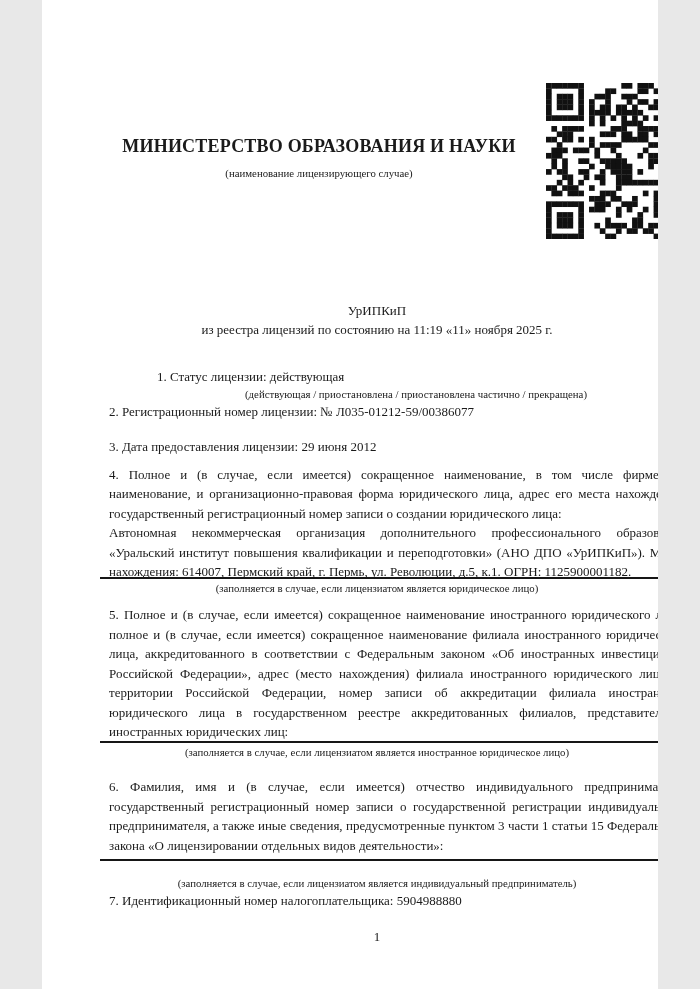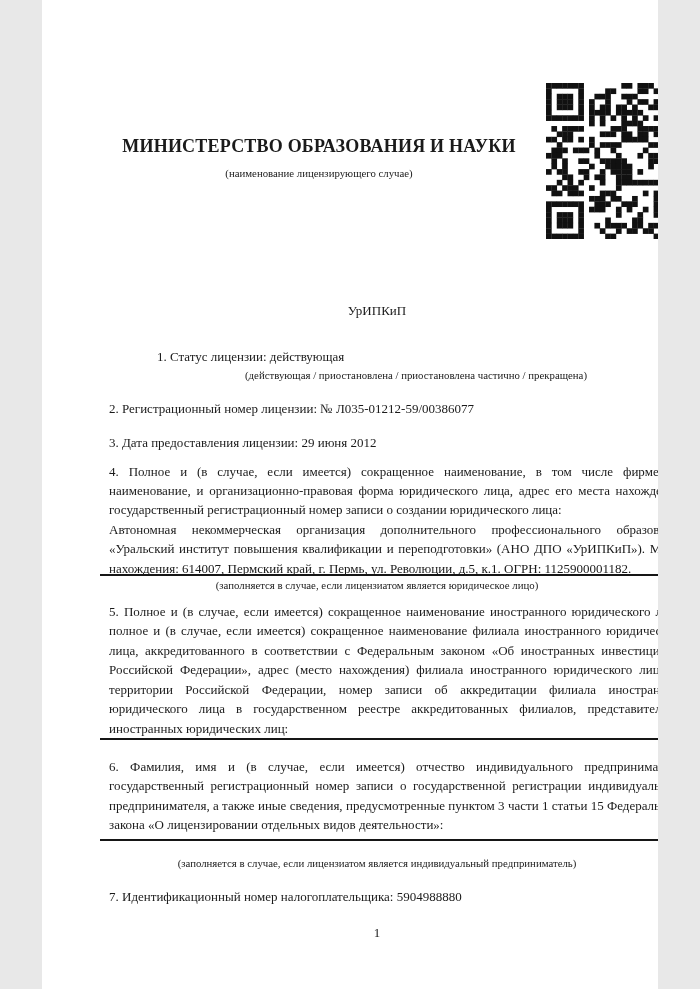--- a/index.html
+++ b/index.html
@@ -60,21 +60,21 @@
   }
   .field-caption.shift-right { padding-right: 0; padding-left: 38px; }
   .rule {
     border: none;
     border-top: 2px solid #161616;
     margin: 0 -1px 0 -9px;
     height: 0;
   }
   .mt27 { margin-top: 27px; margin-left: 48px; }
   .mt17 { margin-top: 17px; }
-  .mt16 { margin-top: 16px; }
+  .mt16 { }
   .mt15 { margin-top: 15px; }
   .mt9  { margin-top: 9px; }
   .mt4  { margin-top: 4px; }
   .mt3  { margin-top: 14px; }
   .mt1  { margin-top: 1px; }
   .mtn4 { margin-top: -4px; }
   .page-num { margin-top: 17px; }
 </style>
 </head>
 <body>
@@ -489,36 +489,38 @@
         <rect x="107.59" y="150.62" width="5.68" height="5.68"></rect>
         <rect x="129.10" y="150.62" width="5.68" height="5.68"></rect>
         <rect x="134.48" y="150.62" width="5.68" height="5.68"></rect>
         <rect x="150.62" y="150.62" width="5.68" height="5.68"></rect>
       </svg></div>
 
   <div class="content">
 
     <div class="doc-title centered">
       <div>УрИПКиП</div>
+      <div>из реестра лицензий по состоянию на 11:19 «11» ноября 2025 г.</div>
     </div>
 
     <div class="field mt27">1. Статус лицензии: действующая</div>
     <div class="field-caption shift-right">(действующая / приостановлена / приостановлена частично / прекращена)</div>
 
     <div class="field mt16">2. Регистрационный номер лицензии: № Л035-01212-59/00386077</div>
 
     <div class="field mt15">3. Дата предоставления лицензии: 29 июня 2012</div>
 
     <div class="field mt9">4. Полное и (в случае, если имеется) сокращенное наименование, в том числе фирменное наименование, и организационно-правовая форма юридического лица, адрес его места нахождения, государственный регистрационный номер записи о создании юридического лица:</div>
     <div class="field">Автономная некоммерческая организация дополнительного профессионального образования «Уральский институт повышения квалификации и переподготовки» (АНО ДПО «УрИПКиП»). Место нахождения: 614007, Пермский край, г. Пермь, ул. Революции, д.5, к.1. ОГРН: 1125900001182.</div>
     <hr class="rule mtn4">
     <div class="field-caption mt1">(заполняется в случае, если лицензиатом является юридическое лицо)</div>
 
     <div class="field mt9">5. Полное и (в случае, если имеется) сокращенное наименование иностранного юридического лица, полное и (в случае, если имеется) сокращенное наименование филиала иностранного юридического лица, аккредитованного в соответствии с Федеральным законом «Об иностранных инвестициях в Российской Федерации», адрес (место нахождения) филиала иностранного юридического лица на территории Российской Федерации, номер записи об аккредитации филиала иностранного юридического лица в государственном реестре аккредитованных филиалов, представительств иностранных юридических лиц:</div>
     <hr class="rule">
+    <div class="field-caption mt1">(заполняется в случае, если лицензиатом является иностранное юридическое лицо)</div>
 
     <div class="field mt17">6. Фамилия, имя и (в случае, если имеется) отчество индивидуального предпринимателя, государственный регистрационный номер записи о государственной регистрации индивидуального предпринимателя, а также иные сведения, предусмотренные пунктом 3 части 1 статьи 15 Федерального закона «О лицензировании отдельных видов деятельности»:</div>
     <hr class="rule mt4">
     <div class="field-caption mt3">(заполняется в случае, если лицензиатом является индивидуальный предприниматель)</div>
 
     <div class="field mt16">7. Идентификационный номер налогоплательщика: 5904988880</div>
 
     <div class="page-num centered">1</div>
 
   </div>

